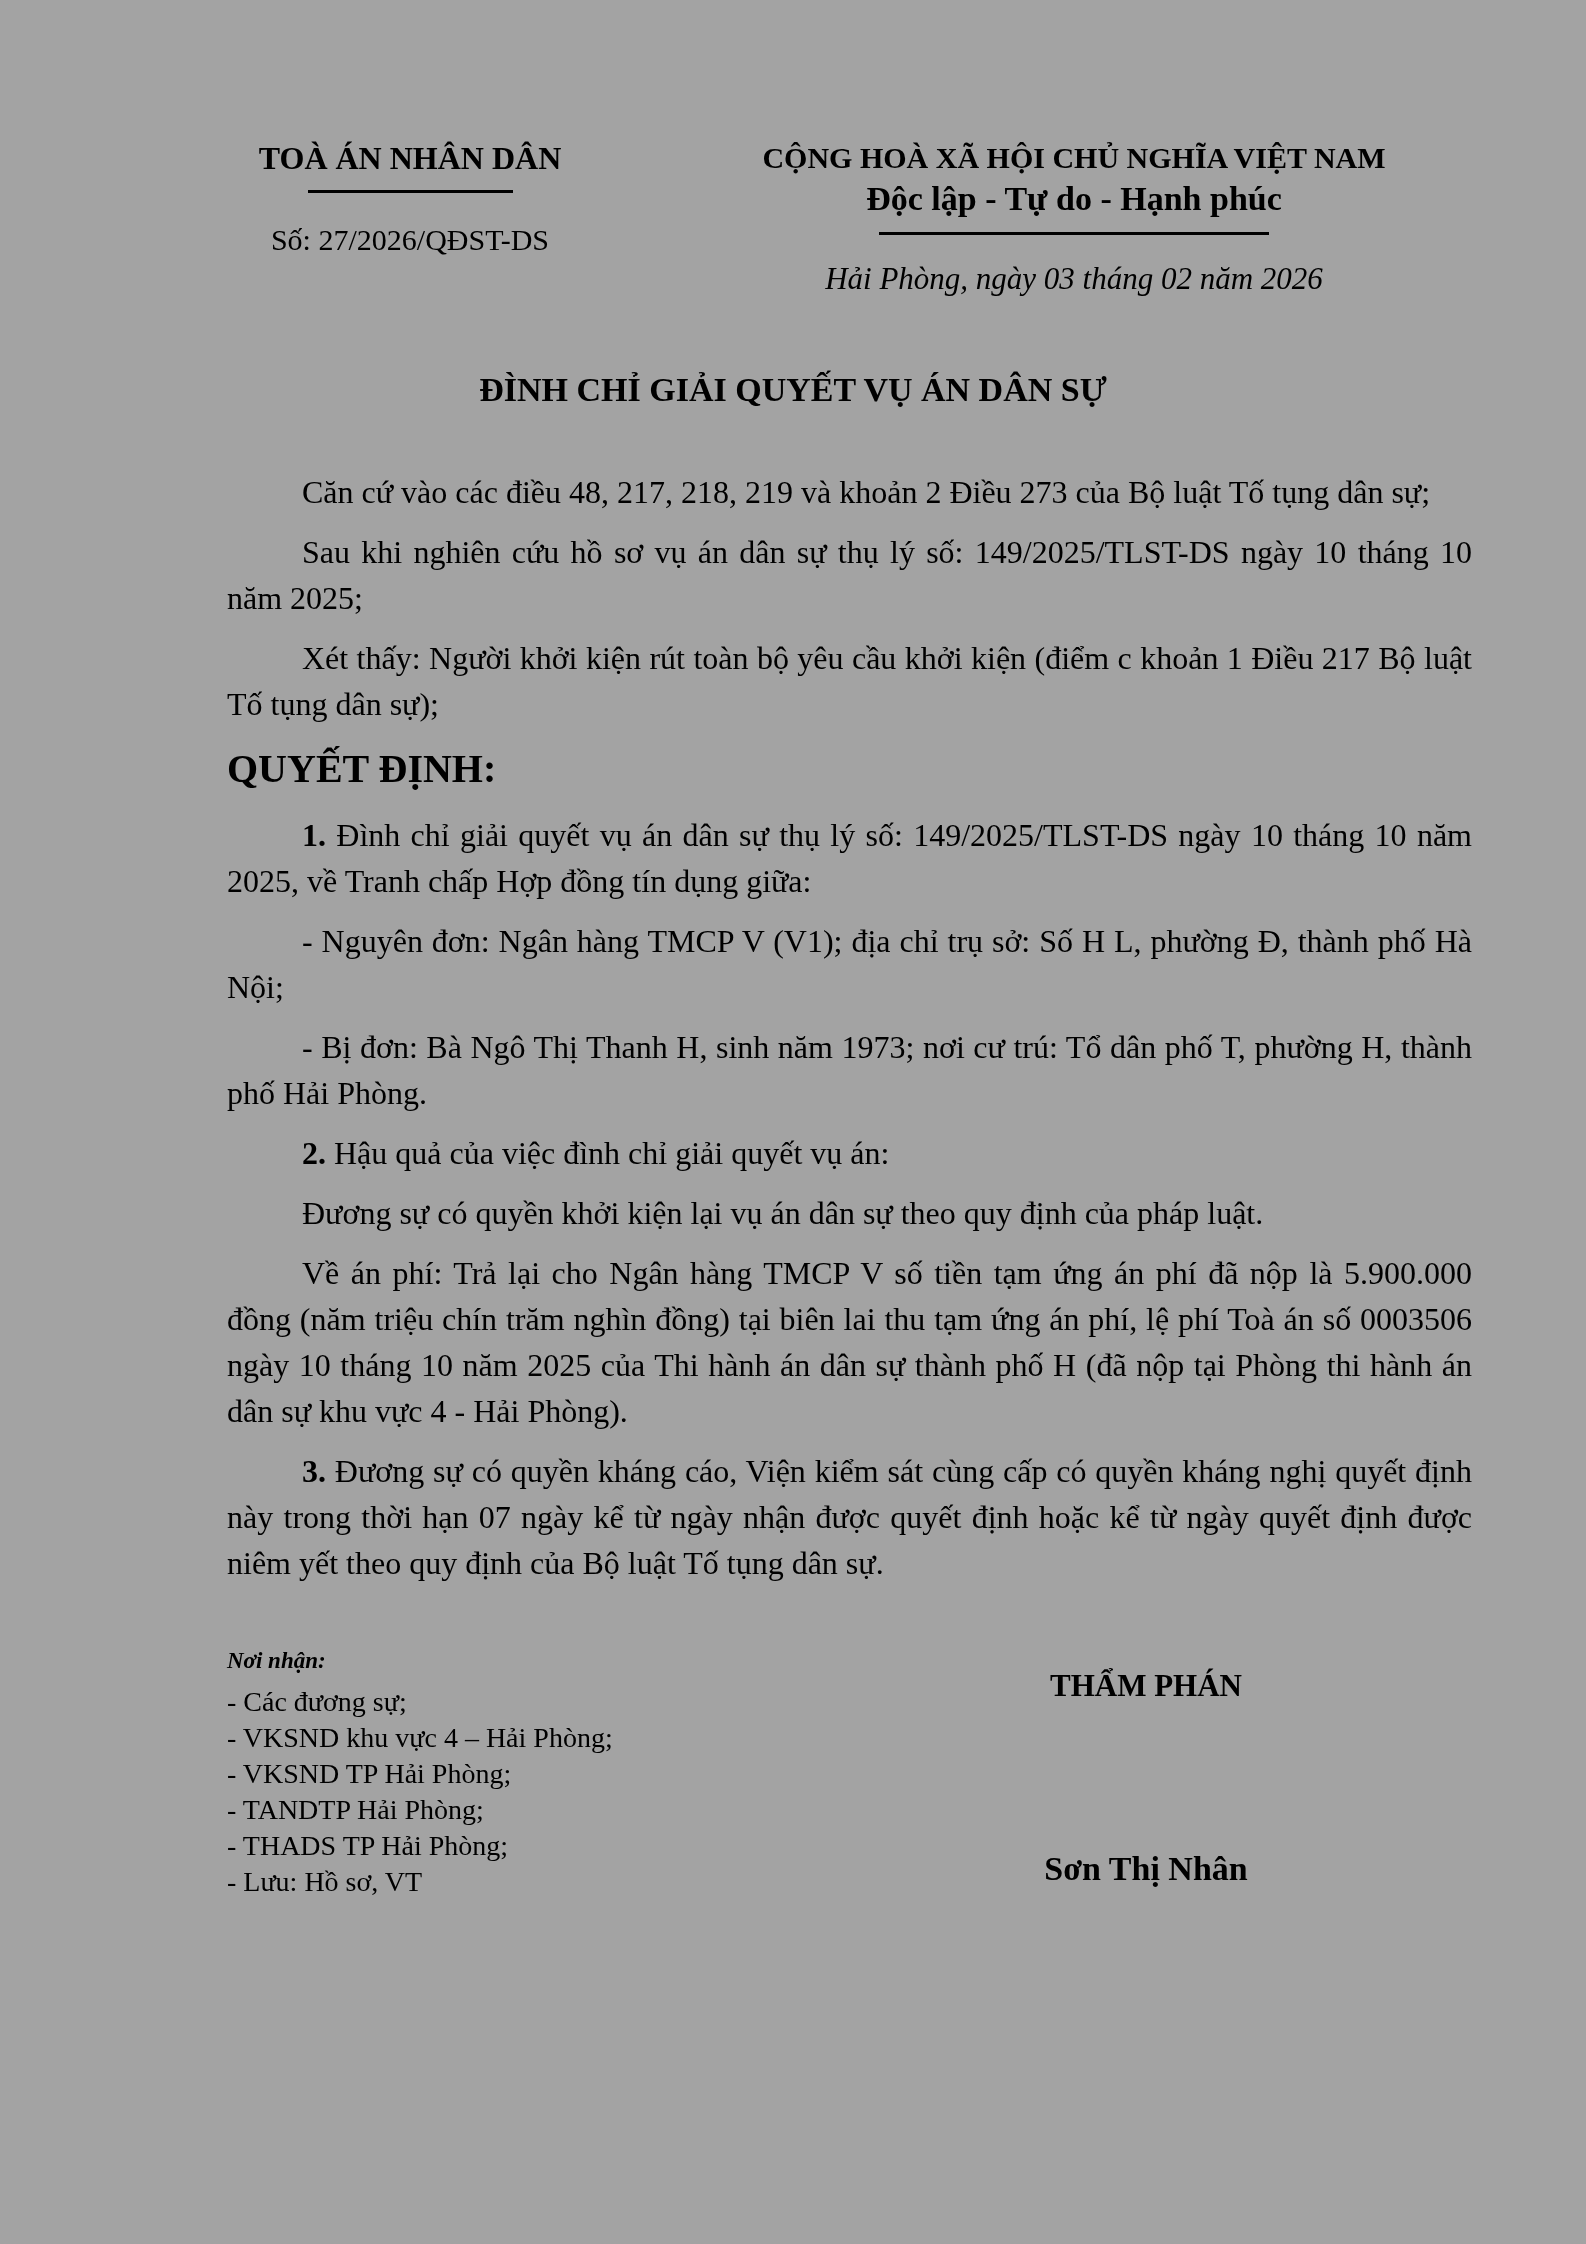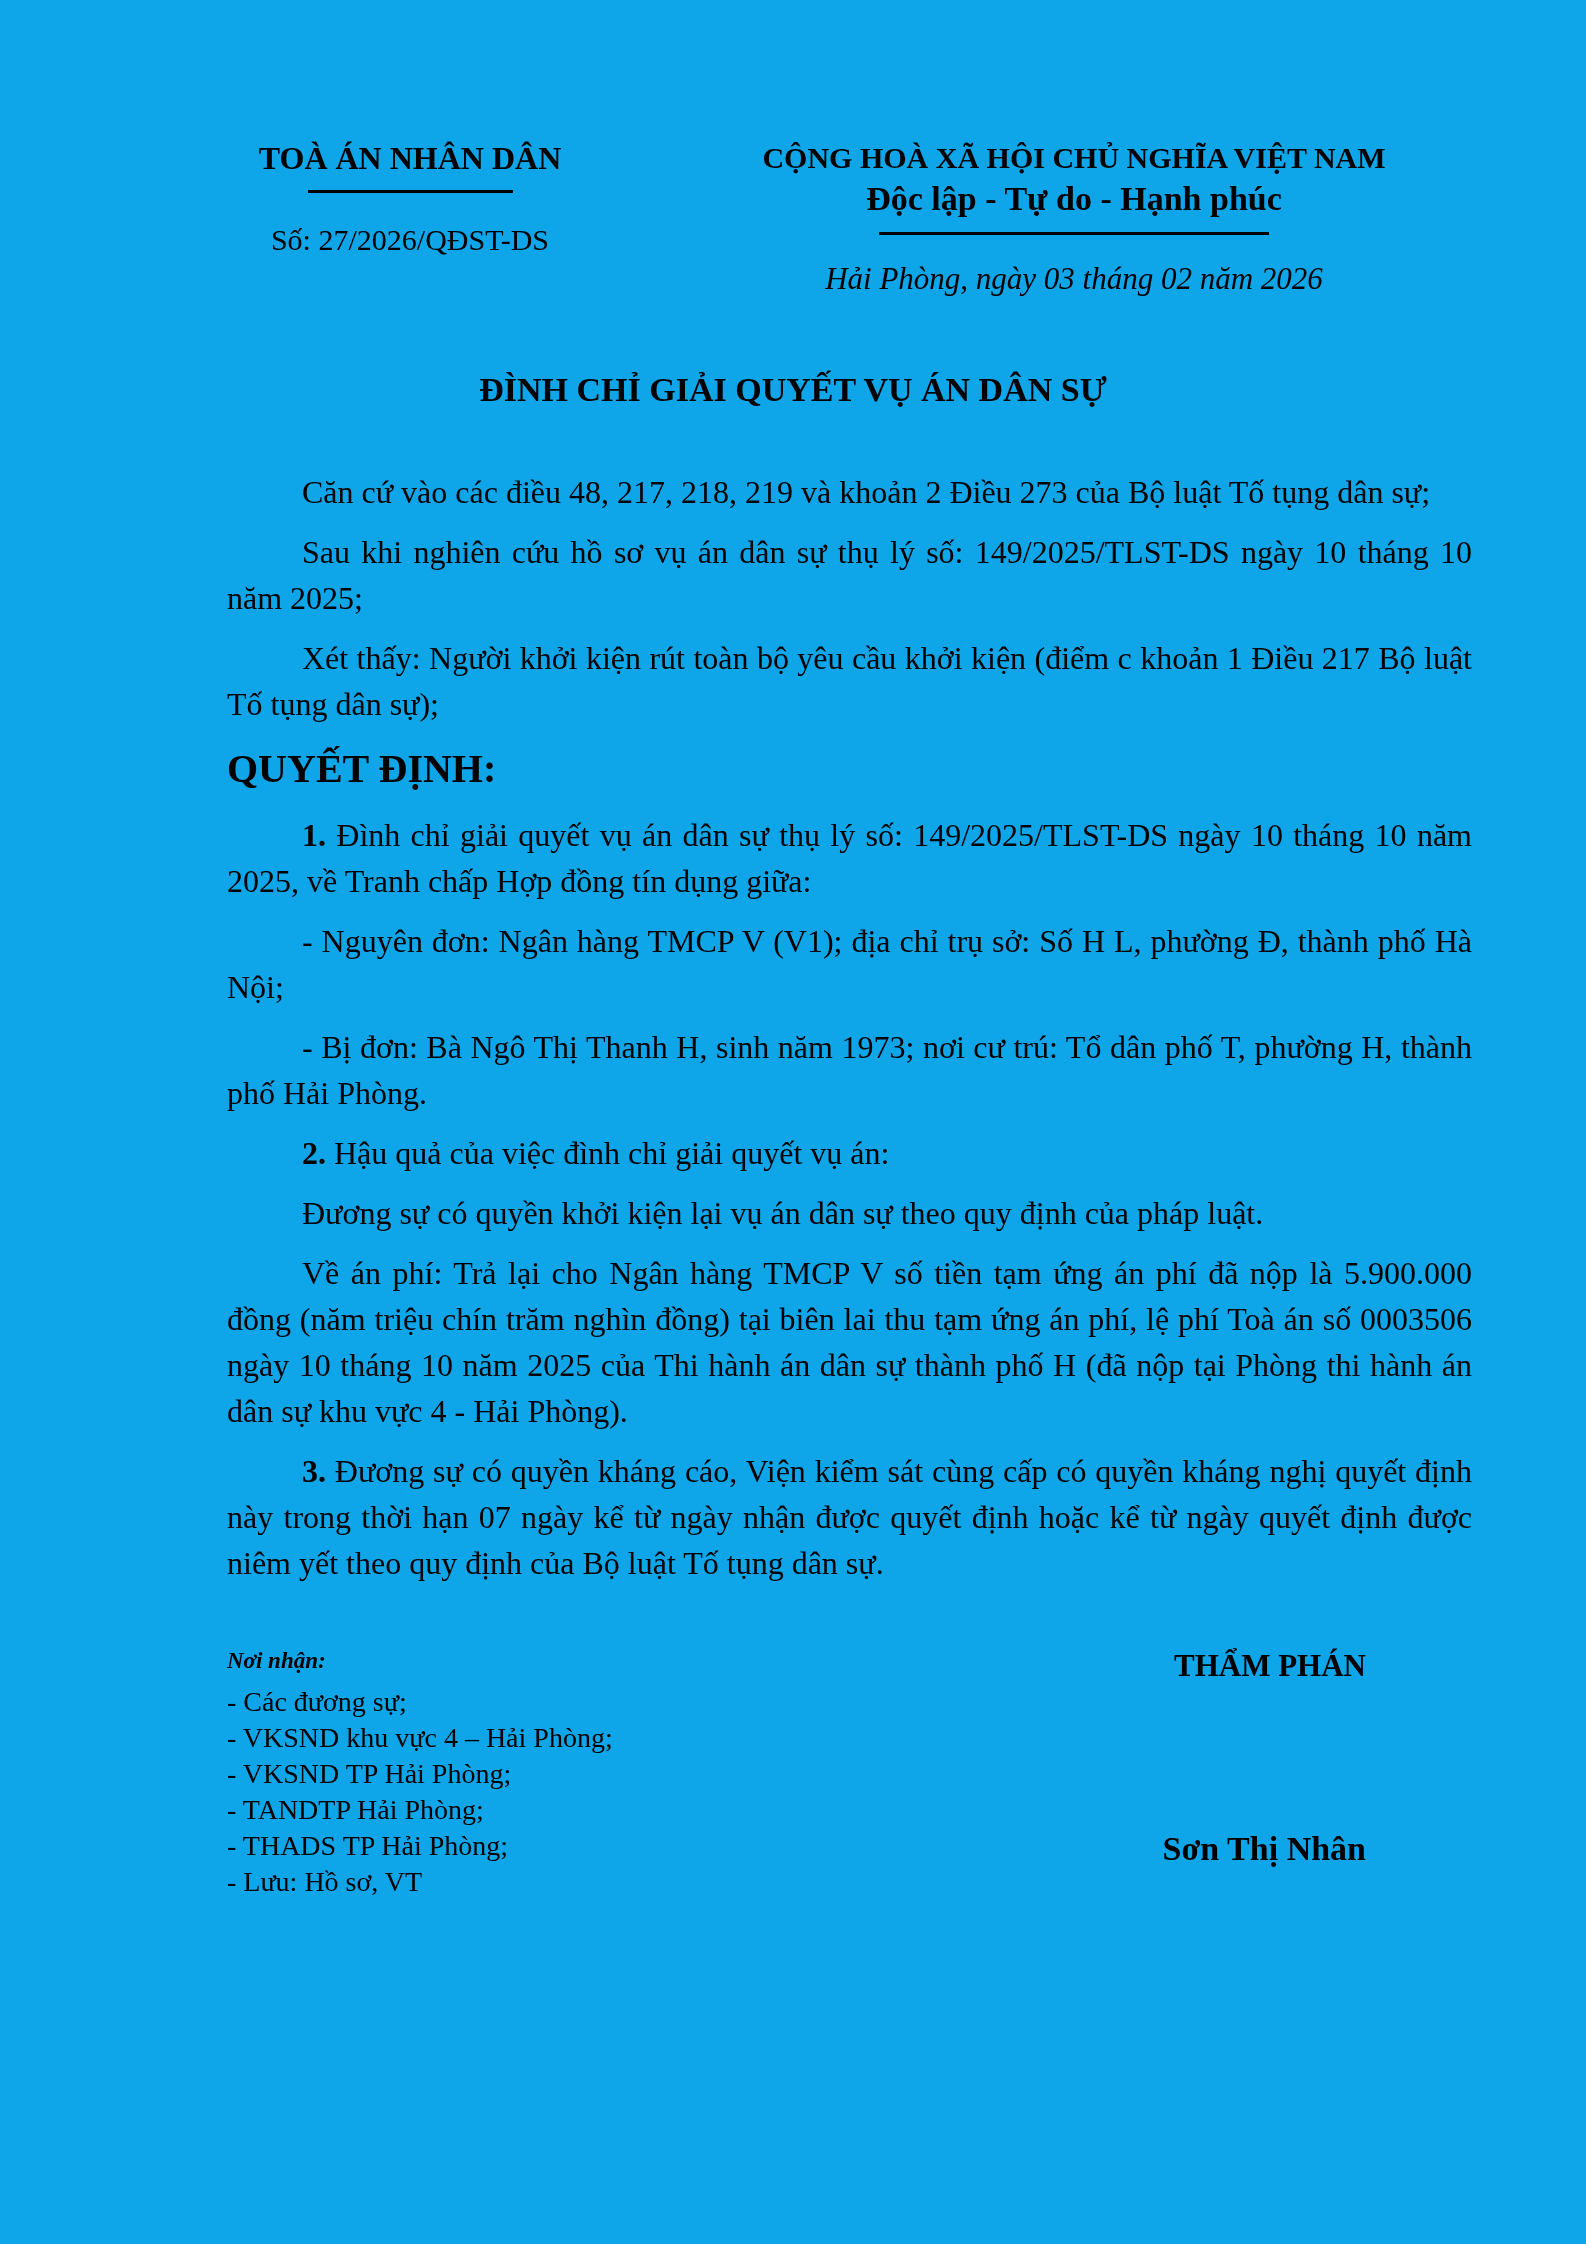--- a/index.html
+++ b/index.html
@@ -1,20 +1,20 @@
 <!DOCTYPE html>
 <html><head>
 <meta charset="utf-8">
 <style>
   html, body { margin: 0; padding: 0; background: #ffffff; }
   .page {
     position: relative;
     width: 1586px;
     height: 2244px;
-    background: #0ea5e9;
+    background: #a3a3a3;
     color: #000000;
     font-family: "Liberation Serif", "DejaVu Serif", serif;
     box-sizing: border-box;
     padding-top: 138px;
     overflow: hidden;
   }
   
   .header {
     display: flex;
     justify-content: space-between;
@@ -62,21 +62,21 @@
     margin-top: 62px;
   }
   .f-left { flex: 1; }
   .recipients-label {
     font-weight: bold;
     font-style: italic;
     font-size: 23px;
     margin-bottom: 10px;
   }
   .recipient { font-size: 28px; line-height: 36px; }
-  .f-right { width: 440px; margin-right: 106px; text-align: right; }
+  .f-right { width: 440px; margin-right: 106px; text-align: center; margin-top: 20px; }
   .signer-title { font-weight: bold; font-size: 31px; }
   .signer-name  { font-weight: bold; font-size: 34px; margin-top: 146px; }
 </style>
 </head>
 <body>
 
 <div class="page">
 
   <div class="header">
     <div class="h-left">

